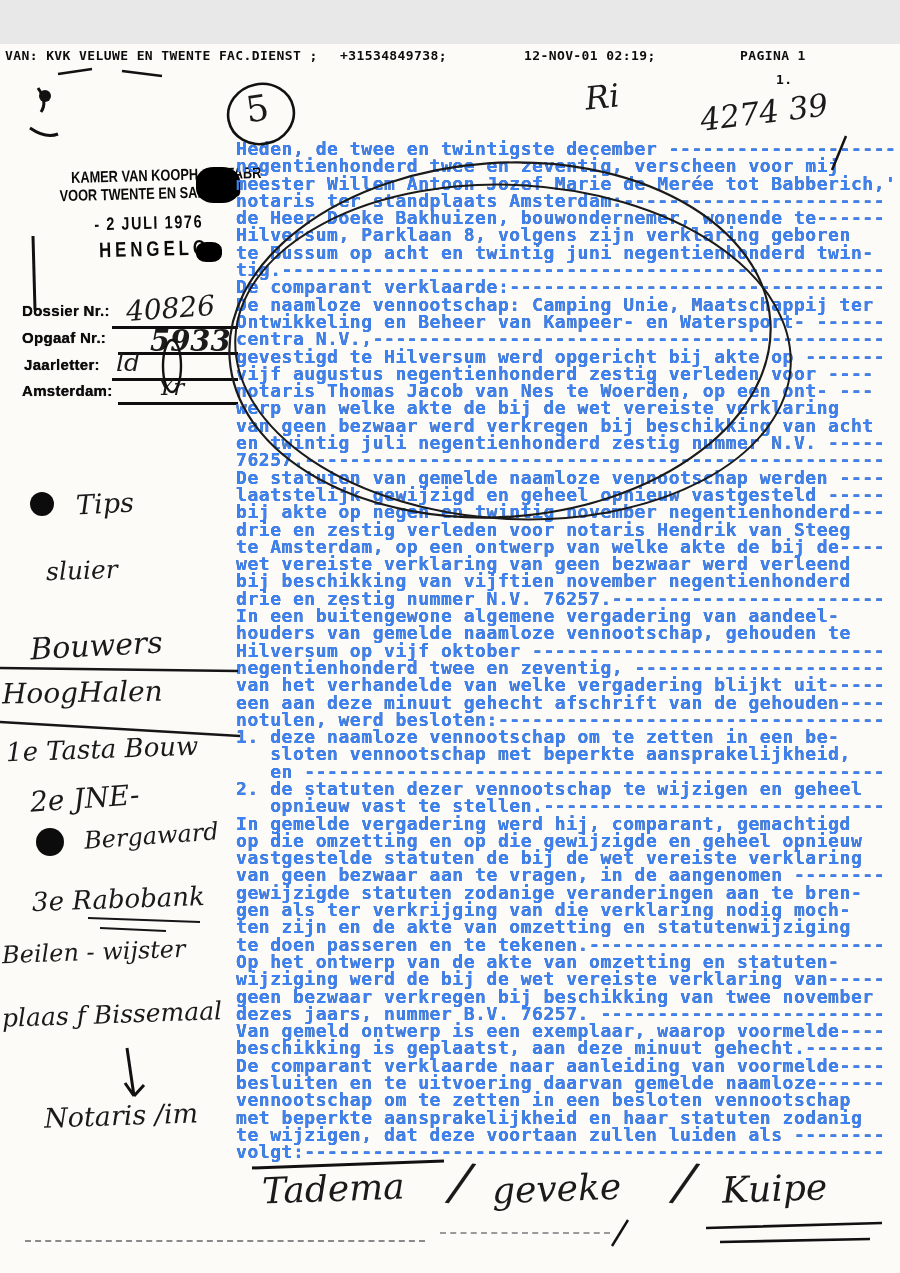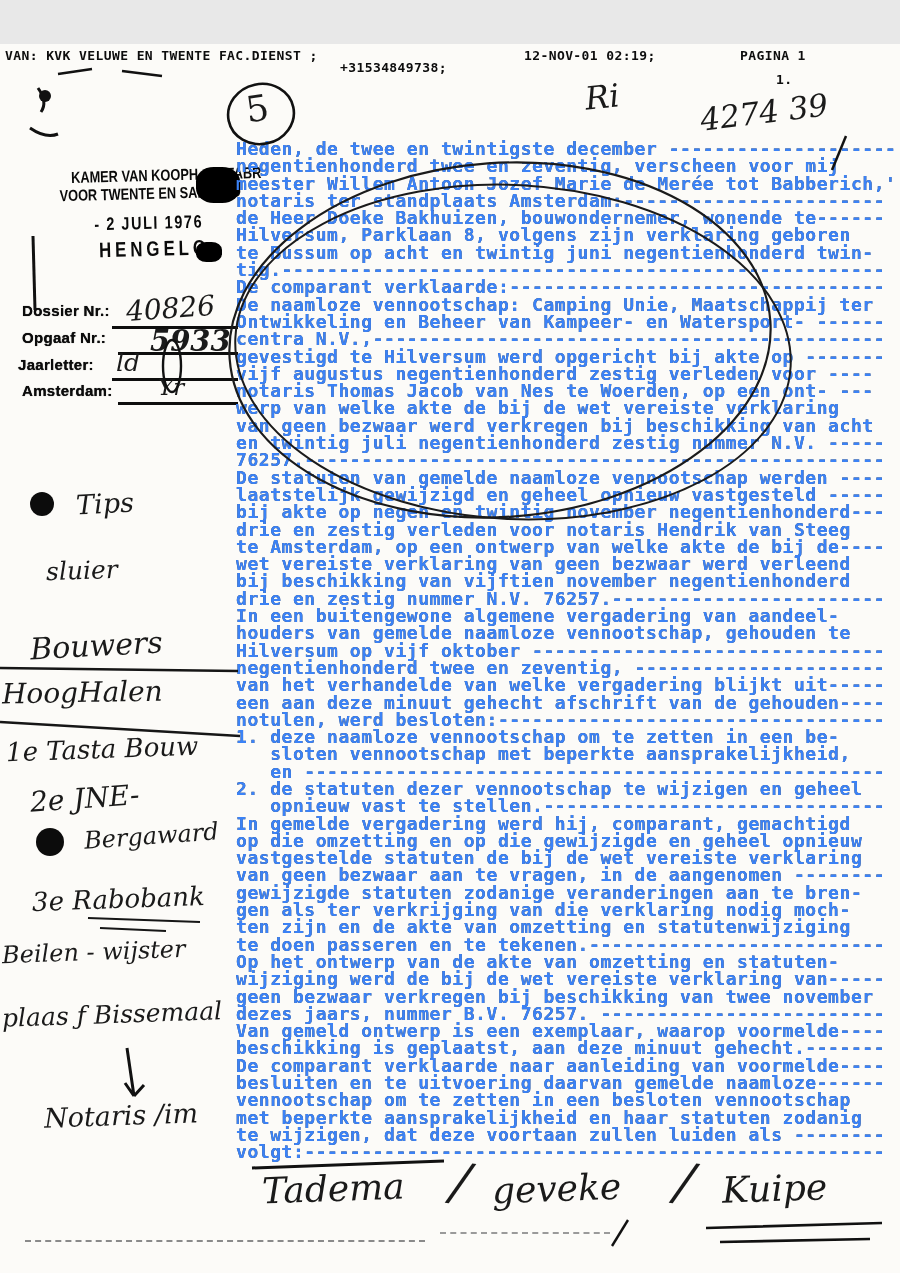--- a/index.html
+++ b/index.html
@@ -28,41 +28,41 @@
   .hw{position:absolute;font-family:"DejaVu Serif",serif;font-style:italic;color:#1a1a1a;white-space:nowrap;}
   .dashed{position:absolute;border-top:2px dashed #6b6b6b;height:0;}
   svg.marks{position:absolute;left:0;top:0;}
 </style>
 </head>
 <body>
 
 <div id="scan">
 
   <div class="abs fax" style="left:5px;top:4px;">VAN: KVK VELUWE EN TWENTE FAC.DIENST ;</div>
-  <div class="abs fax" style="left:340px;top:16px;text-align:right;">+31534849738;</div>
+  <div class="abs fax" style="left:340px;top:4px;text-align:right;">+31534849738;</div>
   <div class="abs fax" style="left:524px;top:4px;">12-NOV-01 02:19;</div>
   <div class="abs fax" style="left:740px;top:4px;">PAGINA 1</div>
 
   <div class="abs fax" style="left:776px;top:28px;">1.</div>
   <div class="hw" style="left:585px;top:34px;font-size:32px;transform:rotate(-6deg);">Ri</div>
   <div class="hw" style="left:700px;top:50px;font-size:31px;transform:rotate(-7deg);">4274 39</div>
   <div class="hw" style="left:246px;top:44px;font-size:36px;font-style:normal;transform:rotate(-8deg);">5</div>
 
   <div class="stamp">
     <div class="st1">KAMER VAN KOOPH. EN FABR</div>
     <div class="st2">VOOR TWENTE EN SALLAND</div>
     <div class="st3">- 2 JULI 1976</div>
     <div class="st4">HENGELO</div>
   </div>
   <div class="blob" style="left:196px;top:123px;width:44px;height:36px;"></div>
   <div class="blob" style="left:196px;top:198px;width:26px;height:20px;"></div>
 
   <div class="abs lbl" style="left:22px;top:258px;">Dossier Nr.:</div>
   <div class="abs lbl" style="left:22px;top:285px;">Opgaaf Nr.:</div>
-  <div class="abs lbl" style="left:18px;top:312px;">Jaarletter:</div>
+  <div class="abs lbl" style="left:24px;top:312px;">Jaarletter:</div>
   <div class="abs lbl" style="left:22px;top:338px;">Amsterdam:</div>
   <div class="fline" style="left:112px;top:282px;width:126px;"></div>
   <div class="fline" style="left:118px;top:308px;width:120px;"></div>
   <div class="fline" style="left:112px;top:334px;width:126px;"></div>
   <div class="fline" style="left:118px;top:358px;width:120px;"></div>
   <div class="hw" style="left:126px;top:248px;font-size:28px;transform:rotate(-4deg);">40826</div>
   <div class="hw" style="left:150px;top:280px;font-size:29px;font-weight:bold;">5933</div>
   <div class="hw" style="left:116px;top:304px;font-size:25px;">ld</div>
   <div class="hw" style="left:158px;top:330px;font-size:23px;">Yr</div>
 

